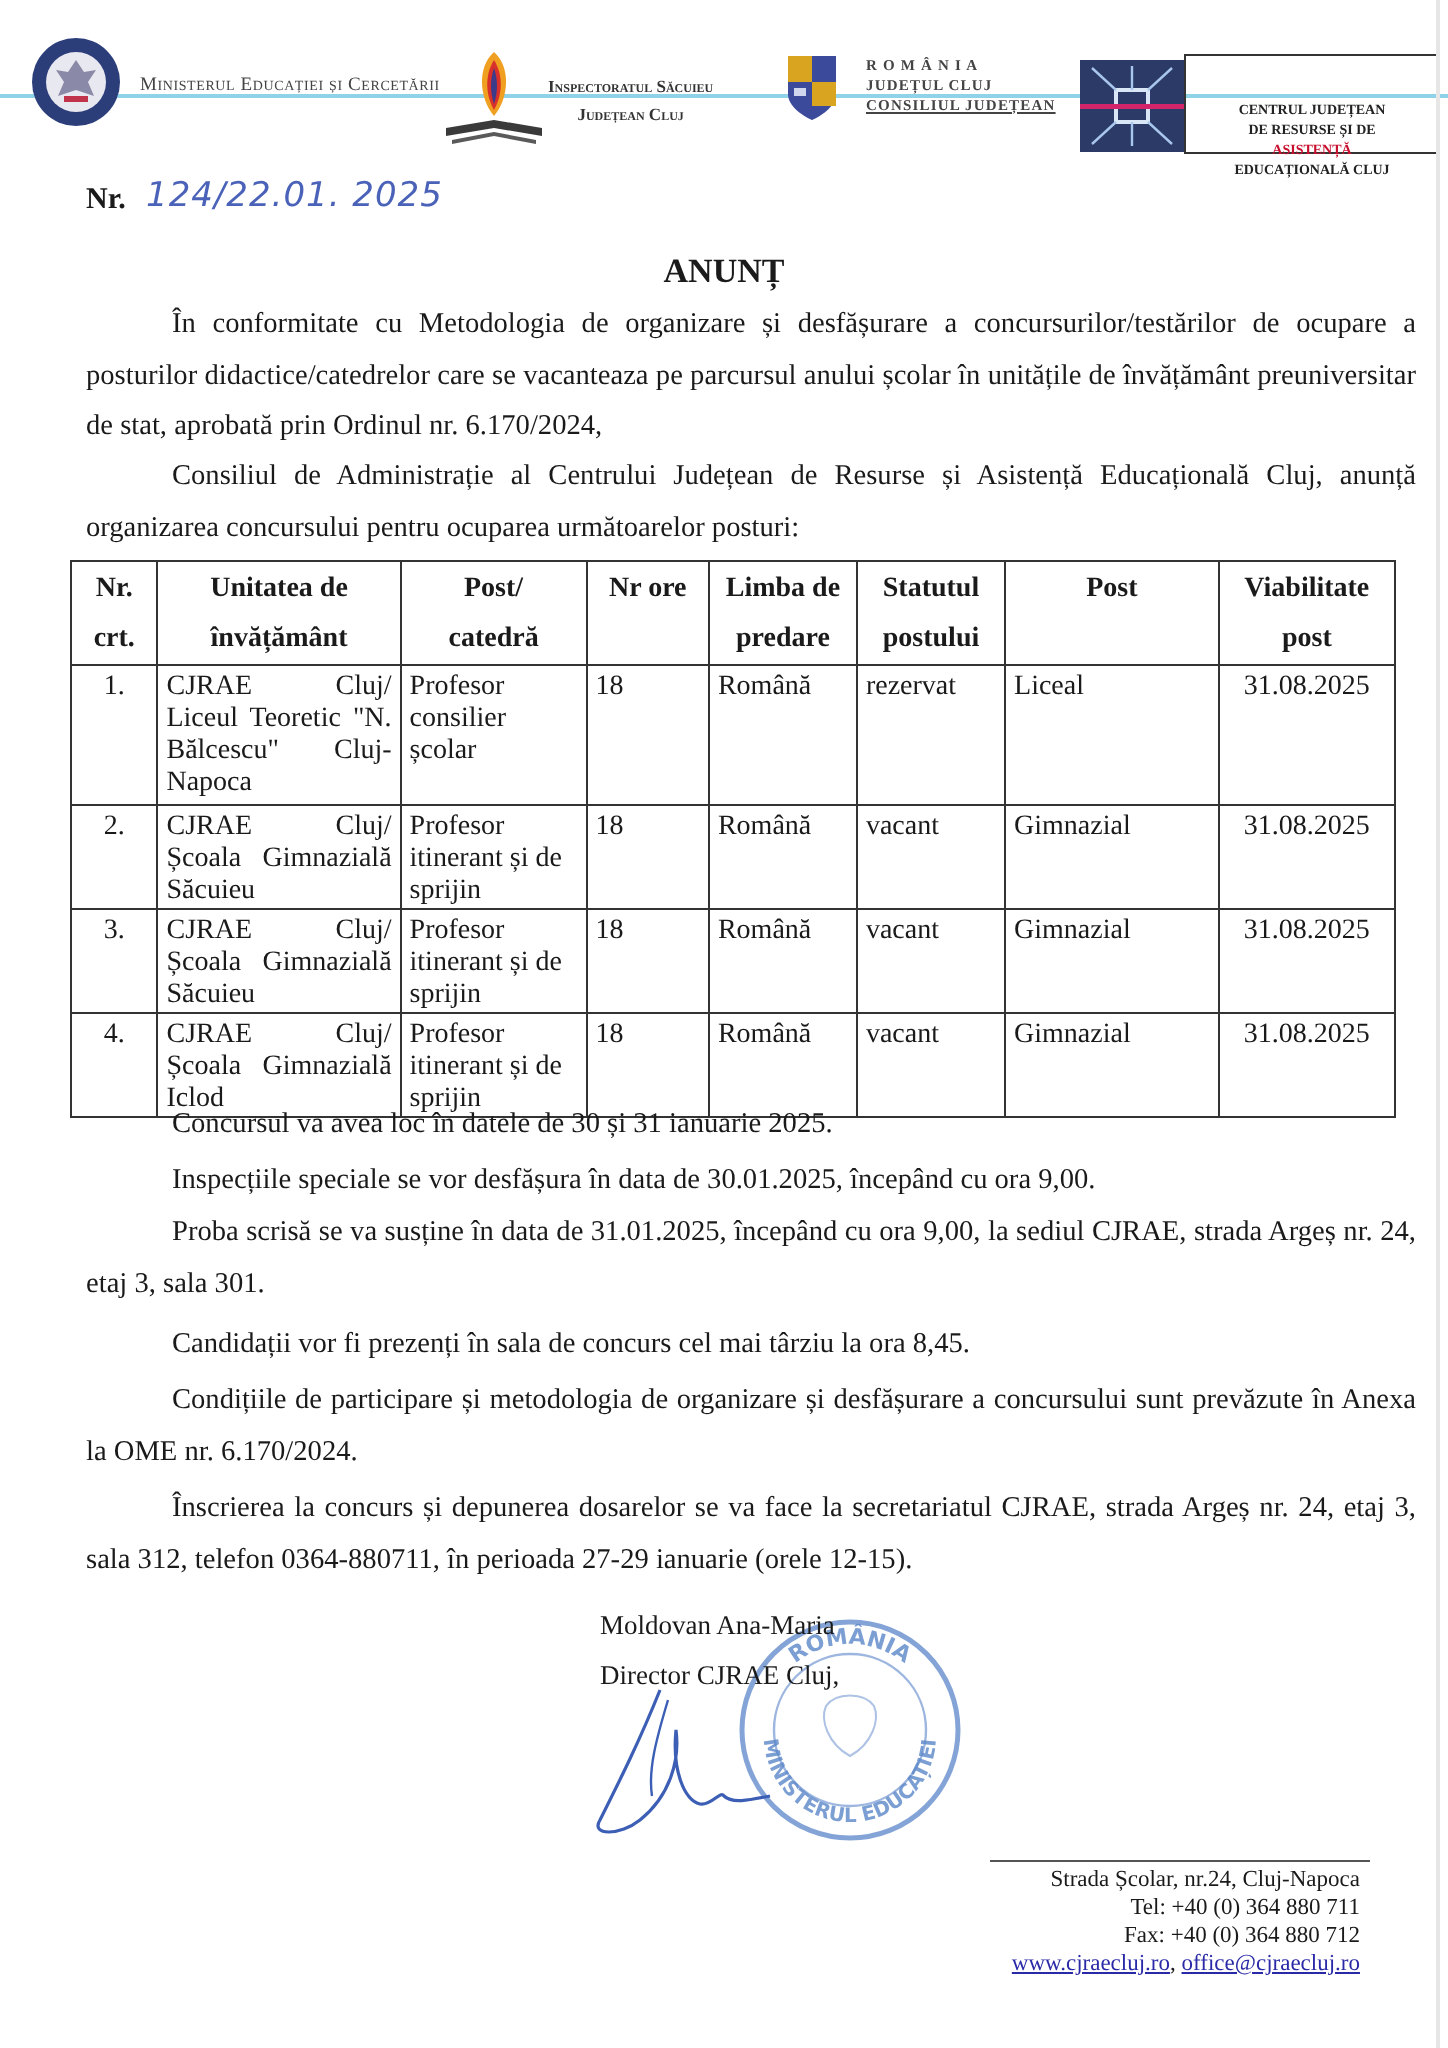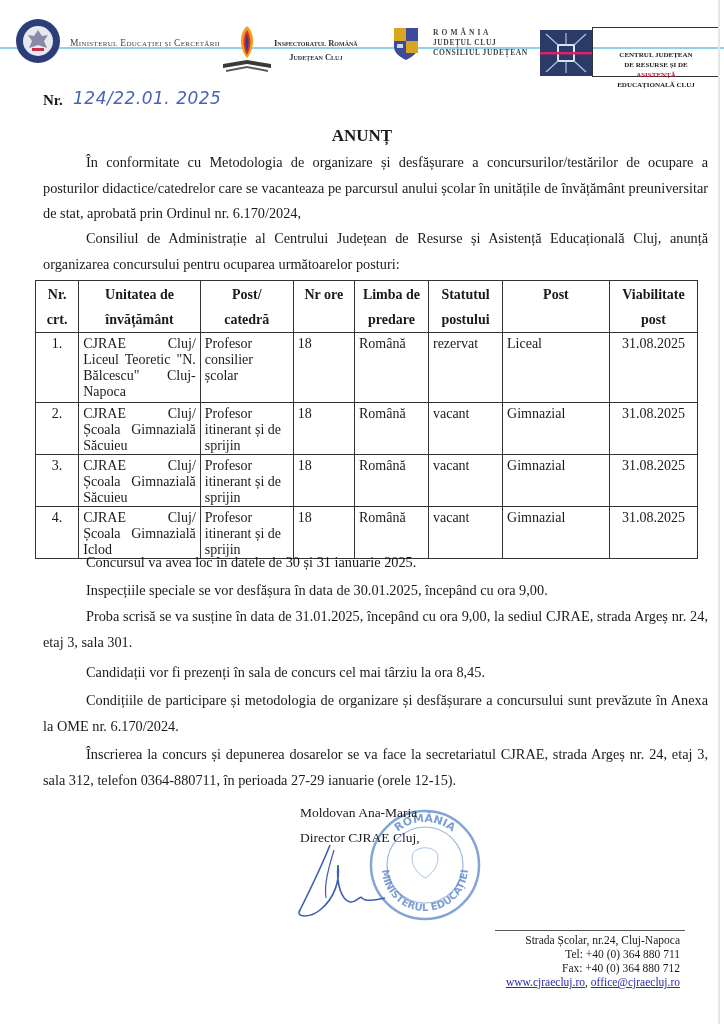--- a/index.html
+++ b/index.html
@@ -9,21 +9,21 @@
   }
   
   .header { position: absolute; left: 0; top: 0; width: 724px; height: 85px; }
   .header-line { position: absolute; left: 0; top: 47px; width: 724px; height: 2px; background: #8fd3e8; }
   .logo-gov { position: absolute; left: 15px; top: 18px; width: 46px; height: 46px; }
   .min-text { position: absolute; left: 70px; top: 38px; font-size: 9.5px; letter-spacing: 0.3px; color: #444; font-variant: small-caps; }
   .isj-logo { position: absolute; left: 220px; top: 24px; width: 55px; height: 52px; }
   .isj-text { position: absolute; left: 274px; top: 36px; font-size: 8.5px; font-weight: bold; color: #333; font-variant: small-caps; line-height: 14px; text-align: center; }
   .cj-crest { position: absolute; left: 393px; top: 27px; width: 26px; height: 34px; }
   .cj-text { position: absolute; left: 433px; top: 28px; font-size: 7.5px; font-weight: bold; color: #444; letter-spacing: 0.6px; line-height: 10px; }
-  .cj-text .u { }
+  .cj-text .u { text-decoration: underline; }
   .cjrae-logo { position: absolute; left: 540px; top: 30px; width: 52px; height: 46px; background: #2b3a66; }
   .cjrae-box { position: absolute; left: 592px; top: 27px; width: 128px; height: 50px; border: 1.5px solid #333; box-sizing: border-box; font-size: 7px; font-weight: bold; text-align: center; line-height: 10px; padding-top: 22px; color: #222; }
   .cjrae-box .red { color: #c8102e; }
 
   
   .nr { position: absolute; left: 43px; top: 92px; font-size: 15px; font-weight: bold; }
   .nr-hand { position: absolute; left: 73px; top: 88px; font-family: "DejaVu Sans", sans-serif; font-size: 17px; color: #4a62b8; font-style: italic; letter-spacing: 0.5px; }
 
   
   .title { position: absolute; left: 0; width: 724px; top: 126px; text-align: center; font-size: 17px; font-weight: bold; }
@@ -73,21 +73,21 @@
   <div class="min-text">Ministerul Educației și Cercetării</div>
 
   <svg class="isj-logo" viewBox="0 0 55 52">
     <path d="M27 2 C18 10 20 26 27 34 C34 26 36 10 27 2 Z" fill="#f0a020"></path>
     <path d="M27 6 C22 14 23 24 27 31 C31 24 32 14 27 6 Z" fill="#d8302a"></path>
     <path d="M27 10 C25 16 25 22 27 28 C29 22 29 16 27 10 Z" fill="#3b3b8a"></path>
     <path d="M3 40 L27 36 L51 40 L51 44 L27 40 L3 44 Z" fill="#3a3a3a"></path>
     <path d="M6 46 L27 42 L48 46 L48 48 L27 44 L6 48 Z" fill="#5a5a5a"></path>
   </svg>
   <div class="isj-text">
-    <div>Inspectoratul Română</div>
+    <div>Inspectoratul Săcuieu</div>
     <div>Județean Cluj</div>
   </div>
 
   <svg class="cj-crest" viewBox="0 0 26 34">
     <path d="M1 1 H25 V20 C25 28 13 33 13 33 C13 33 1 28 1 20 Z" fill="#3b4a9a"></path>
     <rect x="1" y="1" width="12" height="13" fill="#d9a520"></rect>
     <rect x="13" y="14" width="12" height="12" fill="#d9a520"></rect>
     <rect x="4" y="17" width="6" height="4" fill="#cfd6ee"></rect>
   </svg>
   <div class="cj-text">

